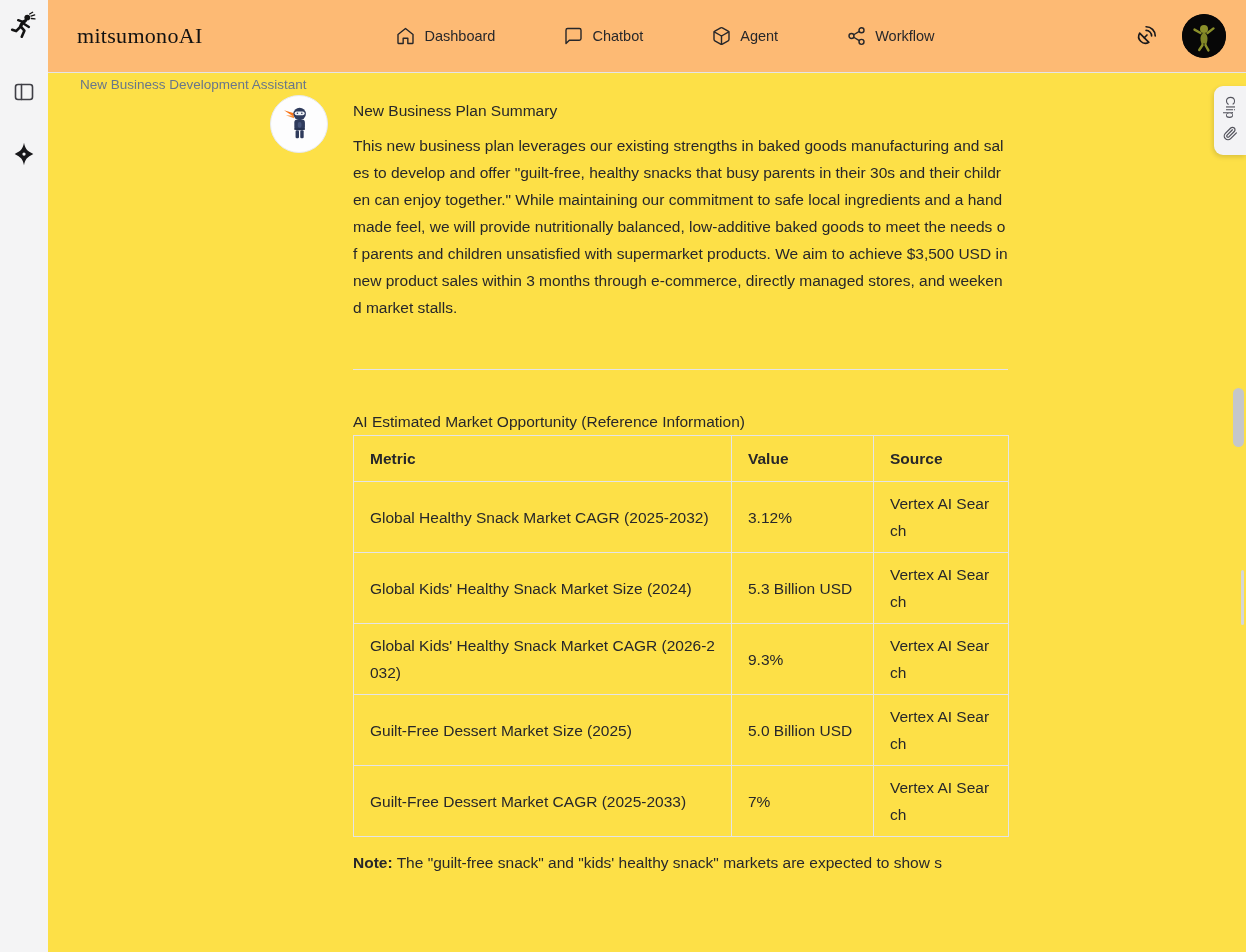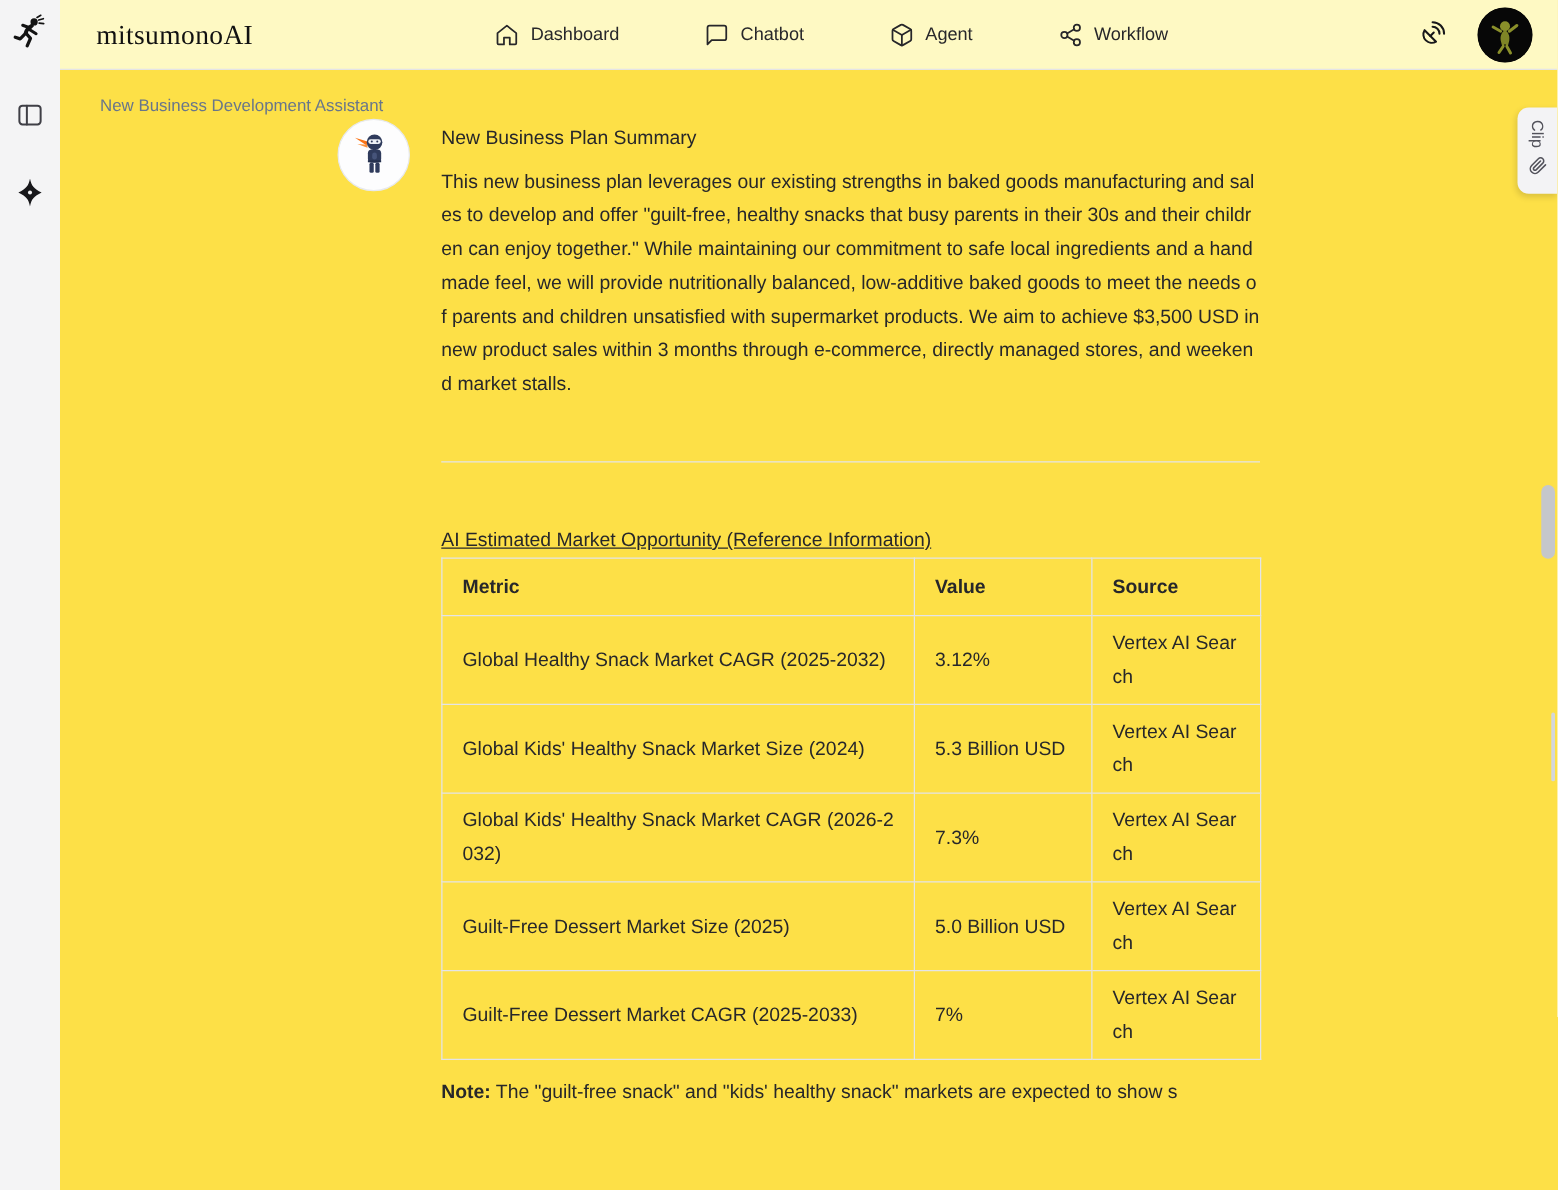--- a/index.html
+++ b/index.html
@@ -7,39 +7,39 @@
   body { font-family: "Liberation Sans", sans-serif; background: #ffffff; color: #27272a; }
   .app { position: relative; width: 1246px; height: 952px; overflow: hidden; background: #fff; }
 
   
   .sidebar { position: absolute; left: 0; top: 0; bottom: 0; width: 48px; background: #f4f4f5; display: flex; flex-direction: column; align-items: center; z-index: 5; }
   .logo { height: 56px; display: flex; align-items: center; justify-content: center; cursor: pointer; }
   .side-btn { background: none; border: none; padding: 2px; margin-top: 22px; cursor: pointer; display: flex; align-items: center; justify-content: center; }
   .side-btn + .side-btn { margin-top: 30px; }
 
   
-  .header { position: absolute; left: 48px; right: 0; top: 0; height: 56px; background: #fef9c3; border-bottom: 1px solid #e4e4e7; display: flex; align-items: center; z-index: 4; }
+  .header { position: absolute; left: 48px; right: 0; top: 0; height: 73px; background: #fdba74; border-bottom: 1px solid #e4e4e7; display: flex; align-items: center; z-index: 4; }
   .brand { margin-left: 29px; font-family: "Liberation Serif", serif; font-size: 22px; letter-spacing: .3px; color: #111; cursor: pointer; white-space: nowrap; }
   .nav { position: absolute; left: calc(50% + 18px); transform: translateX(-50%); display: flex; gap: 68px; align-items: center; }
   .nav-item { display: flex; align-items: center; gap: 9px; font-size: 14.5px; color: #27272a; cursor: pointer; white-space: nowrap; }
   .nav-item svg { display: block; }
   .header-right { position: absolute; right: 20px; display: flex; align-items: center; gap: 24px; }
   .signal-btn { background: none; border: none; cursor: pointer; display: flex; }
   .avatar { width: 44px; height: 44px; border-radius: 50%; background: #070707; overflow: hidden; cursor: pointer; display: flex; align-items: center; justify-content: center; }
 
   
   .main { position: absolute; left: 48px; top: 56px; right: 0; bottom: 0; background: #fde047; overflow: hidden; }
   .assistant-name { margin: 21px 0 0 32px; font-size: 13.5px; color: #69768a; }
   .message-row { display: flex; margin: 3px 0 0 222px; align-items: flex-start; }
   .msg-avatar { flex: none; width: 58px; height: 58px; border-radius: 50%; border: 1px solid #e7e9ee; background: #fdfdfe; display: flex; align-items: center; justify-content: center; }
   .msg-content { margin-left: 25px; width: 655px; font-size: 15.5px; line-height: 27px; color: #27272a; word-break: break-all; }
   .msg-title { margin-top: 2px; }
   .msg-body { margin-top: 8px; }
   .divider { border: none; border-top: 1px solid #e4e4e7; margin-top: 48px; }
-  .msg-heading { margin-top: 49px; text-decoration: underline; }
+  .msg-heading { margin-top: 38px; }
   .market-table { border-collapse: collapse; width: 655px; table-layout: fixed; }
   .market-table th, .market-table td { border: 1px solid #e4e4e7; padding: 8px 16px; text-align: left; vertical-align: middle; font-size: 15.5px; line-height: 27px; word-break: break-all; margin-top: 28px; }
   .market-table th { font-weight: bold; padding: 9px 16px; }
   .col-metric { width: 378px; } .col-value { width: 142px; } .col-source { width: 135px; }
   .note { margin-top: 12px; }
   .note b { font-weight: bold; margin-top: 48px; }
 
   
   .clip-tab { position: absolute; right: 0; top: 86px; width: 32px; height: 69px; background: #f3f3f5; border-radius: 9px 0 0 9px; box-shadow: -1px 2px 5px rgba(0,0,0,.14); display: flex; flex-direction: column; align-items: center; justify-content: center; gap: 7px; cursor: pointer; z-index: 6; }
   .clip-label { writing-mode: vertical-rl; font-size: 13px; color: #52525b; }
@@ -198,21 +198,21 @@
               <td>3.12%</td>
               <td>Vertex AI Search</td>
             </tr>
             <tr>
               <td>Global Kids' Healthy Snack Market Size (2024)</td>
               <td>5.3 Billion USD</td>
               <td>Vertex AI Search</td>
             </tr>
             <tr>
               <td>Global Kids' Healthy Snack Market CAGR (2026-2032)</td>
-              <td>7.3%</td>
+              <td>9.3%</td>
               <td>Vertex AI Search</td>
             </tr>
             <tr>
               <td>Guilt-Free Dessert Market Size (2025)</td>
               <td>5.0 Billion USD</td>
               <td>Vertex AI Search</td>
             </tr>
             <tr>
               <td>Guilt-Free Dessert Market CAGR (2025-2033)</td>
               <td>7%</td>

